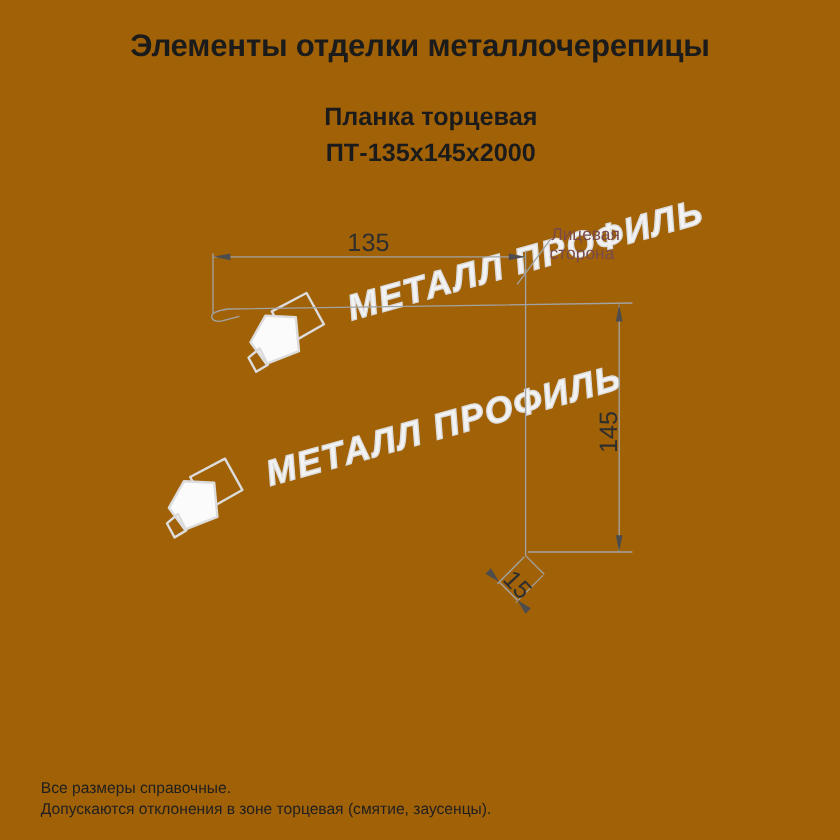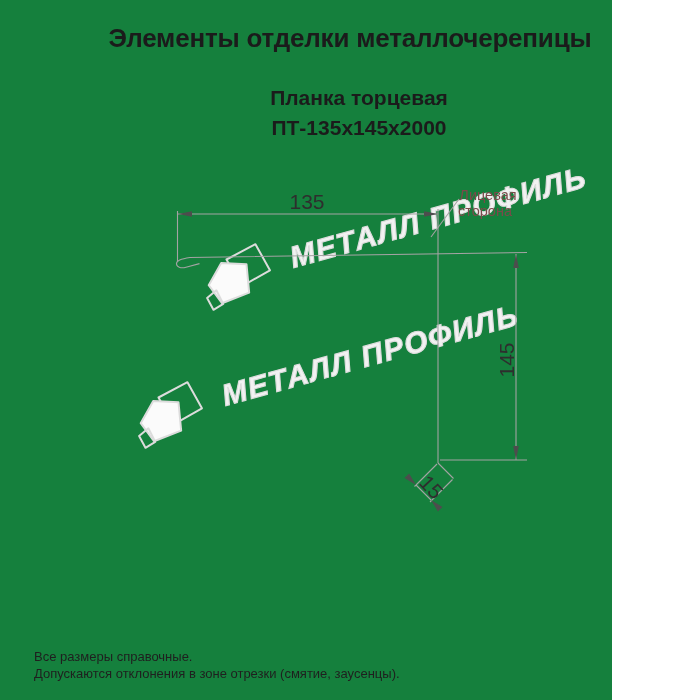--- a/index.html
+++ b/index.html
@@ -1,16 +1,16 @@
 <!DOCTYPE html>
 <html><head>
 <meta charset="utf-8">
 <style>
   html,body{margin:0;padding:0;background:#fff;}
-  .page{position:relative;width:612px;height:700px;background:#15803d;overflow:hidden;
+  .page{position:relative;width:700px;height:700px;background:#a16207;overflow:hidden;
         font-family:"Liberation Sans", sans-serif;color:#1b1b1b;}
   .title{position:absolute;top:23px;left:0;width:700px;text-align:center;
          font-size:26px;font-weight:bold;letter-spacing:-0.2px;color:#1b1b1b;}
   .product-name{position:absolute;top:86px;left:9px;width:700px;text-align:center;
          font-size:21px;font-weight:bold;color:#1b1b1b;}
   .product-sku{position:absolute;top:116px;left:9px;width:700px;text-align:center;
          font-size:21px;font-weight:bold;color:#1b1b1b;}
   .watermark{position:absolute;display:flex;align-items:center;gap:8px;
          transform-origin:left center;white-space:nowrap;pointer-events:none;z-index:1;}
   .watermark .wm-text{font-size:30px;font-weight:bold;font-style:italic;letter-spacing:1.5px;
@@ -86,16 +86,16 @@
     </g>
     <text class="dim-text" x="307" y="209" text-anchor="middle">135</text>
     <text class="dim-text" x="514" y="360" text-anchor="middle" transform="rotate(-90 514 360)">145</text>
     <text class="dim-text" x="426" y="492" text-anchor="middle" transform="rotate(47 426 492)">15</text>
     <text class="face-text" x="488" y="200" text-anchor="middle">Лицевая</text>
     <text class="face-text" x="485" y="216" text-anchor="middle">сторона</text>
   </svg>
 
   <div class="footer">
     <div>Все размеры справочные.</div>
-    <div>Допускаются отклонения в зоне отрезки (смятие, заусенцы).</div>
+    <div>Допускаются отклонения в зоне торцевая (смятие, заусенцы).</div>
   </div>
 
 </div>
 
 </body></html>

